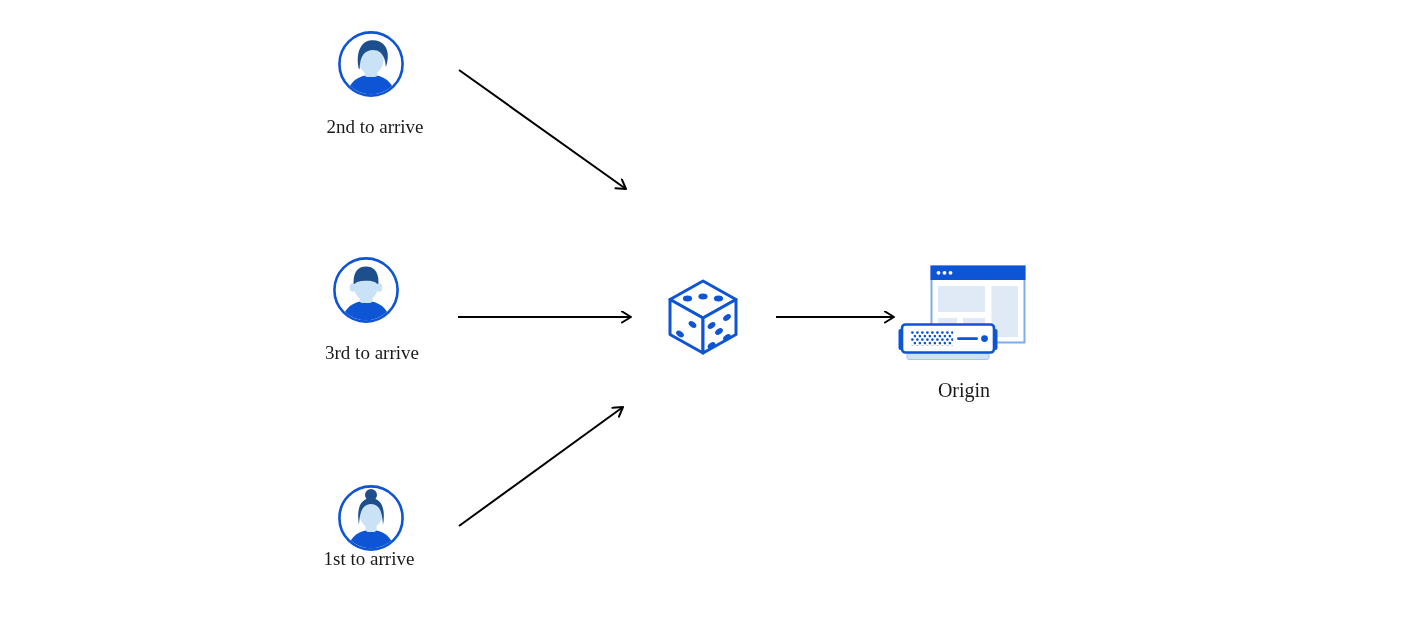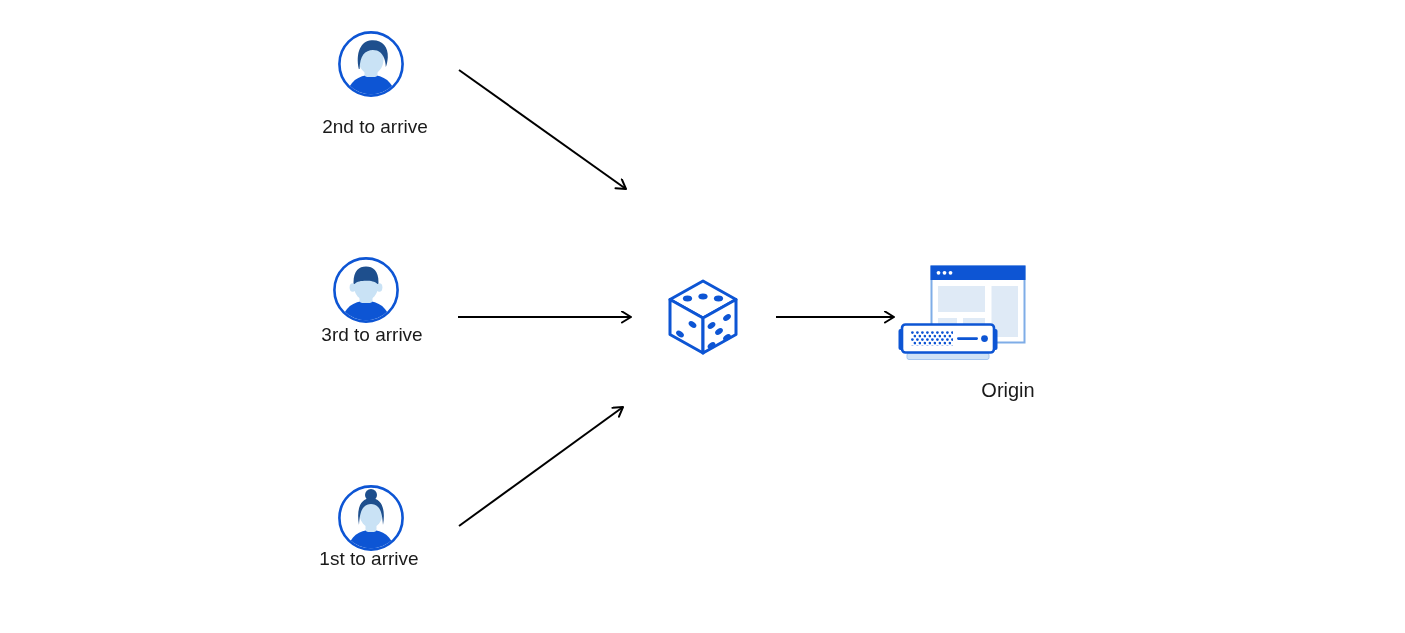--- a/index.html
+++ b/index.html
@@ -1,33 +1,33 @@
 <!DOCTYPE html>
 <html style="--canvas-bg: #ffffff; --accent-blue: #0d55d4; --hair-navy: #1e4f8d; --face-blue: #c9e2f5; --panel-blue: #dfeaf6; --browser-border: #7fade7; --server-base: #cfe2f6; --arrow-black: #000000; --label-color: #1a1a1a;"><head>
 <meta charset="utf-8">
 <style>
   html, body { margin: 0; padding: 0; background: #ffffff; }
   .canvas {
     position: relative;
     width: 1405px;
     height: 630px;
     background: var(--canvas-bg, #ffffff);
-    font-family: Liberation Sans, sans-serif;
+    font-family: Liberation Serif, serif;
     overflow: hidden;
   }
   .node { position: absolute; }
   .label {
     position: absolute;
     transform: translateX(-50%);
     color: var(--label-color, #1a1a1a);
     font-size: 19px;
     line-height: 1.2;
     white-space: nowrap;
   }
-  .origin-label { font-size: 20px; margin-left: 44px; }
+  .origin-label { font-size: 20px; }
   .arrows { position: absolute; left: 0; top: 0; }
   .arrow-line { stroke: var(--arrow-black, #000000); stroke-width: 2; fill: none; }
   .ah-path { stroke: var(--arrow-black, #000000); stroke-width: 2; fill: none; }
   .stroke-accent { stroke: var(--accent-blue, #0d55d4); }
   .fill-accent  { fill: var(--accent-blue, #0d55d4); }
   .fill-hair    { fill: var(--hair-navy, #1e4f8d); }
   .fill-face    { fill: var(--face-blue, #c9e2f5); }
   .fill-panel   { fill: var(--panel-blue, #dfeaf6); }
   .stroke-browser { stroke: var(--browser-border, #7fade7); }
   .fill-base    { fill: var(--server-base, #cfe2f6); }
@@ -79,21 +79,21 @@
       <g clip-path="url(#ac2)">
         <path class="fill-accent" d="M34 45 C20 45 11 53 9 68 L59 68 C57 53 48 45 34 45 Z"></path>
         <rect class="fill-face" x="27.5" y="33" width="13" height="14" rx="3"></rect>
         <ellipse class="fill-face" cx="20.7" cy="31.5" rx="3.1" ry="4.2"></ellipse>
         <ellipse class="fill-face" cx="47.3" cy="31.5" rx="3.1" ry="4.2"></ellipse>
         <ellipse class="fill-face" cx="34" cy="30" rx="12" ry="14.5"></ellipse>
         <path class="fill-hair" d="M21.5 26.5 C21.5 14.5 27 10.5 34 10.5 C41 10.5 46.5 14.5 46.5 26.5 C46.5 28.2 45.4 28.5 44.6 27.3 C42.3 23.8 25.7 23.8 23.4 27.3 C22.6 28.5 21.5 28.2 21.5 26.5 Z"></path>
       </g>
     </svg>
   </div>
-  <div class="label" style="left:372px; top:324px;">3rd to arrive</div>
+  <div class="label" style="left:372px; top:342px;">3rd to arrive</div>
 
   <div class="node" style="left:337px; top:484px;">
     <svg width="68" height="68" viewBox="0 0 68 68">
       <defs>
           <clipPath id="ac3">
             <circle cx="34" cy="34" r="30.4"></circle>
           </clipPath>
         </defs>
       <circle cx="34" cy="34" r="31.6" fill="#ffffff" class="stroke-accent" stroke-width="2.6"></circle>
       <g clip-path="url(#ac3)">

